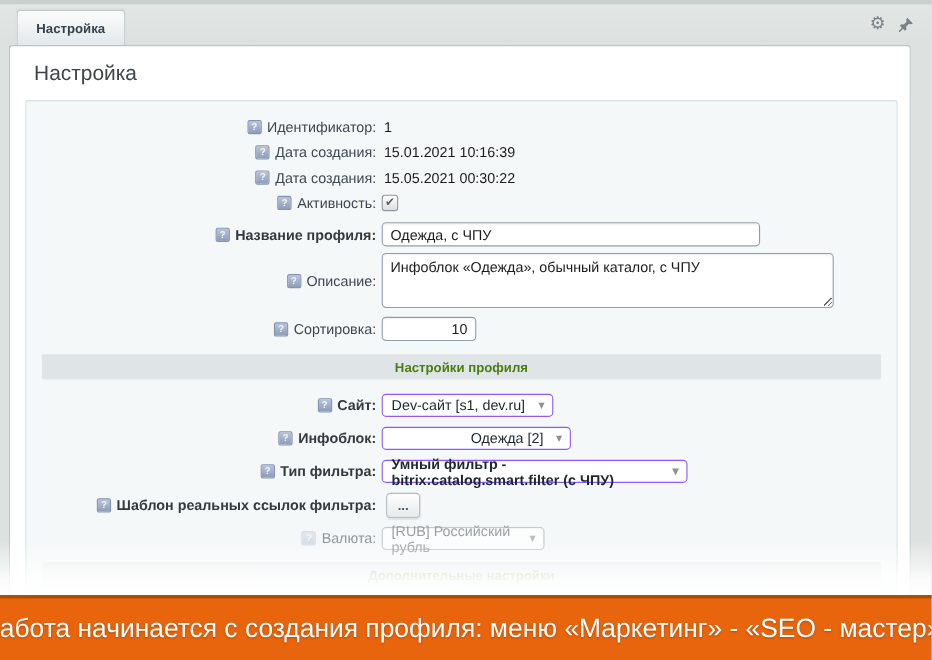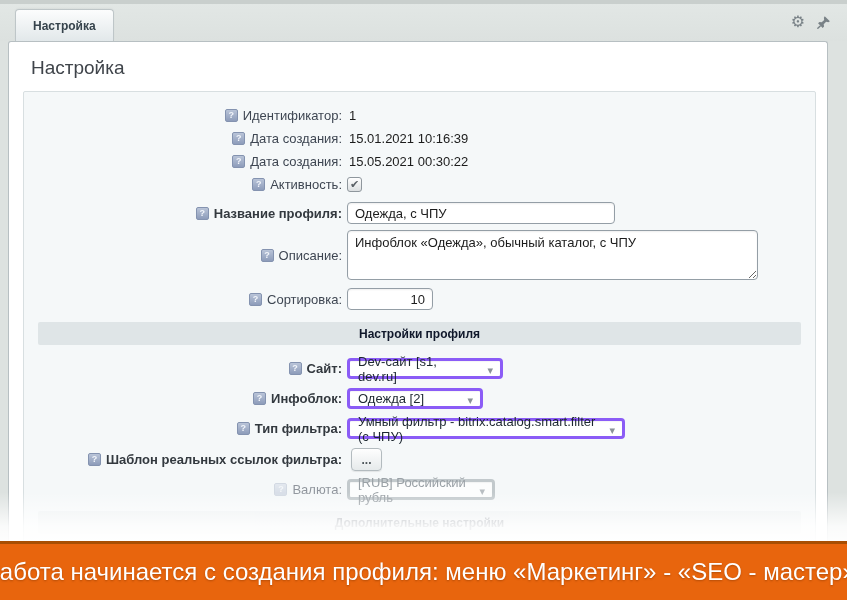--- a/index.html
+++ b/index.html
@@ -44,48 +44,48 @@
   .help { width:13px; height:13px; flex:none; border-radius:2px;
     background:linear-gradient(#b9c4d8,#8d9cba); border:1px solid #8493b0;
     color:#f2f5fa; font-size:9px; font-weight:bold; line-height:11px;
     text-align:center; cursor:pointer; }
 
   input.txt, textarea.txt { margin-left:5px; border:1px solid #949ea6;
     border-radius:4px; background:#fff; font-family:"Liberation Sans",sans-serif;
     font-size:13px; color:#1c1c1c; padding:0 7px; height:22px;
     box-shadow:inset 0 1px 2px rgba(0,0,0,0.07); }
   textarea.txt { padding:4px 7px; height:50px; resize:both; line-height:15px; }
-  .w-name{width:268px;} .w-sort{width:86px;text-align:right;} .w-desc{width:411px;}
+  .w-name{width:344px;} .w-sort{width:86px;text-align:right;} .w-desc{width:411px;}
   .w-url{width:416px;}
 
   .sel { margin-left:5px; position:relative; height:21px; background:#fff;
-    border:3px solid #8b5cf6; border-radius:4px; display:flex;
+    border:1px solid #8b5cf6; border-radius:4px; display:flex;
     align-items:center; padding:0 24px 0 8px; font-size:13px; color:#1d2730;
     cursor:pointer; box-shadow:inset 0 1px 1px rgba(0,0,0,0.04); }
   .sel .arrow { position:absolute; right:7px; top:3px; font-size:11px;
     color:#8a9298; }
   .sel.disabled { color:#9aa1a6; border-color:#c2c9cc; background:#fcfdfd;
     cursor:default; }
   .sel.disabled .arrow { color:#b8bec2; }
-  .w-site{width:156px;} .w-ibl{width:136px;} .w-filter{width:278px;}
+  .w-site{width:156px;} .w-ibl{width:172px;justify-content:flex-end;} .w-filter{width:278px;font-weight:bold;}
   .w-cur{width:148px;}
 
   .checkbox { margin-left:5px; width:15px; height:15px; border:1px solid #8f979d;
     border-radius:3px; background:linear-gradient(#ffffff,#dcdfe1);
     font-size:11px; line-height:13px; text-align:center; color:#5a6066;
     cursor:pointer; }
 
   .dots-btn { margin-left:9px; width:31px; height:23px; border:1px solid #b3bbbf;
     border-radius:4px; background:linear-gradient(#fefefe,#e6eaeb);
     color:#4c5459; font-size:12px; font-weight:bold; line-height:10px;
     cursor:pointer; box-shadow:0 1px 1px rgba(0,0,0,0.08); }
 
   .section-band { margin:12px 14px 0; height:23px; background:#dfe5e7;
     border-radius:2px; display:flex; align-items:center; justify-content:center;
-    font-size:12px; font-weight:bold; color:#0f172a; }
+    font-size:12px; font-weight:bold; color:#4d7c0f; }
   .section-band.faded { opacity:0.42; }
 
   .mt6{margin-top:6px;} .mt8{margin-top:8px;} .mt9{margin-top:9px;}
   .mt11{margin-top:11px;} .mt13{margin-top:13px;}
   .row-desc{align-items:flex-start;} .row-desc .lbl{margin-top:18px;}
 
   
   .fade { position:absolute; left:0; right:0; top:492px; height:49px;
     background:linear-gradient(rgba(255,255,255,0), rgba(255,255,255,0.85) 70%,
       rgba(255,255,255,0.95)); pointer-events:none; z-index:5; }

